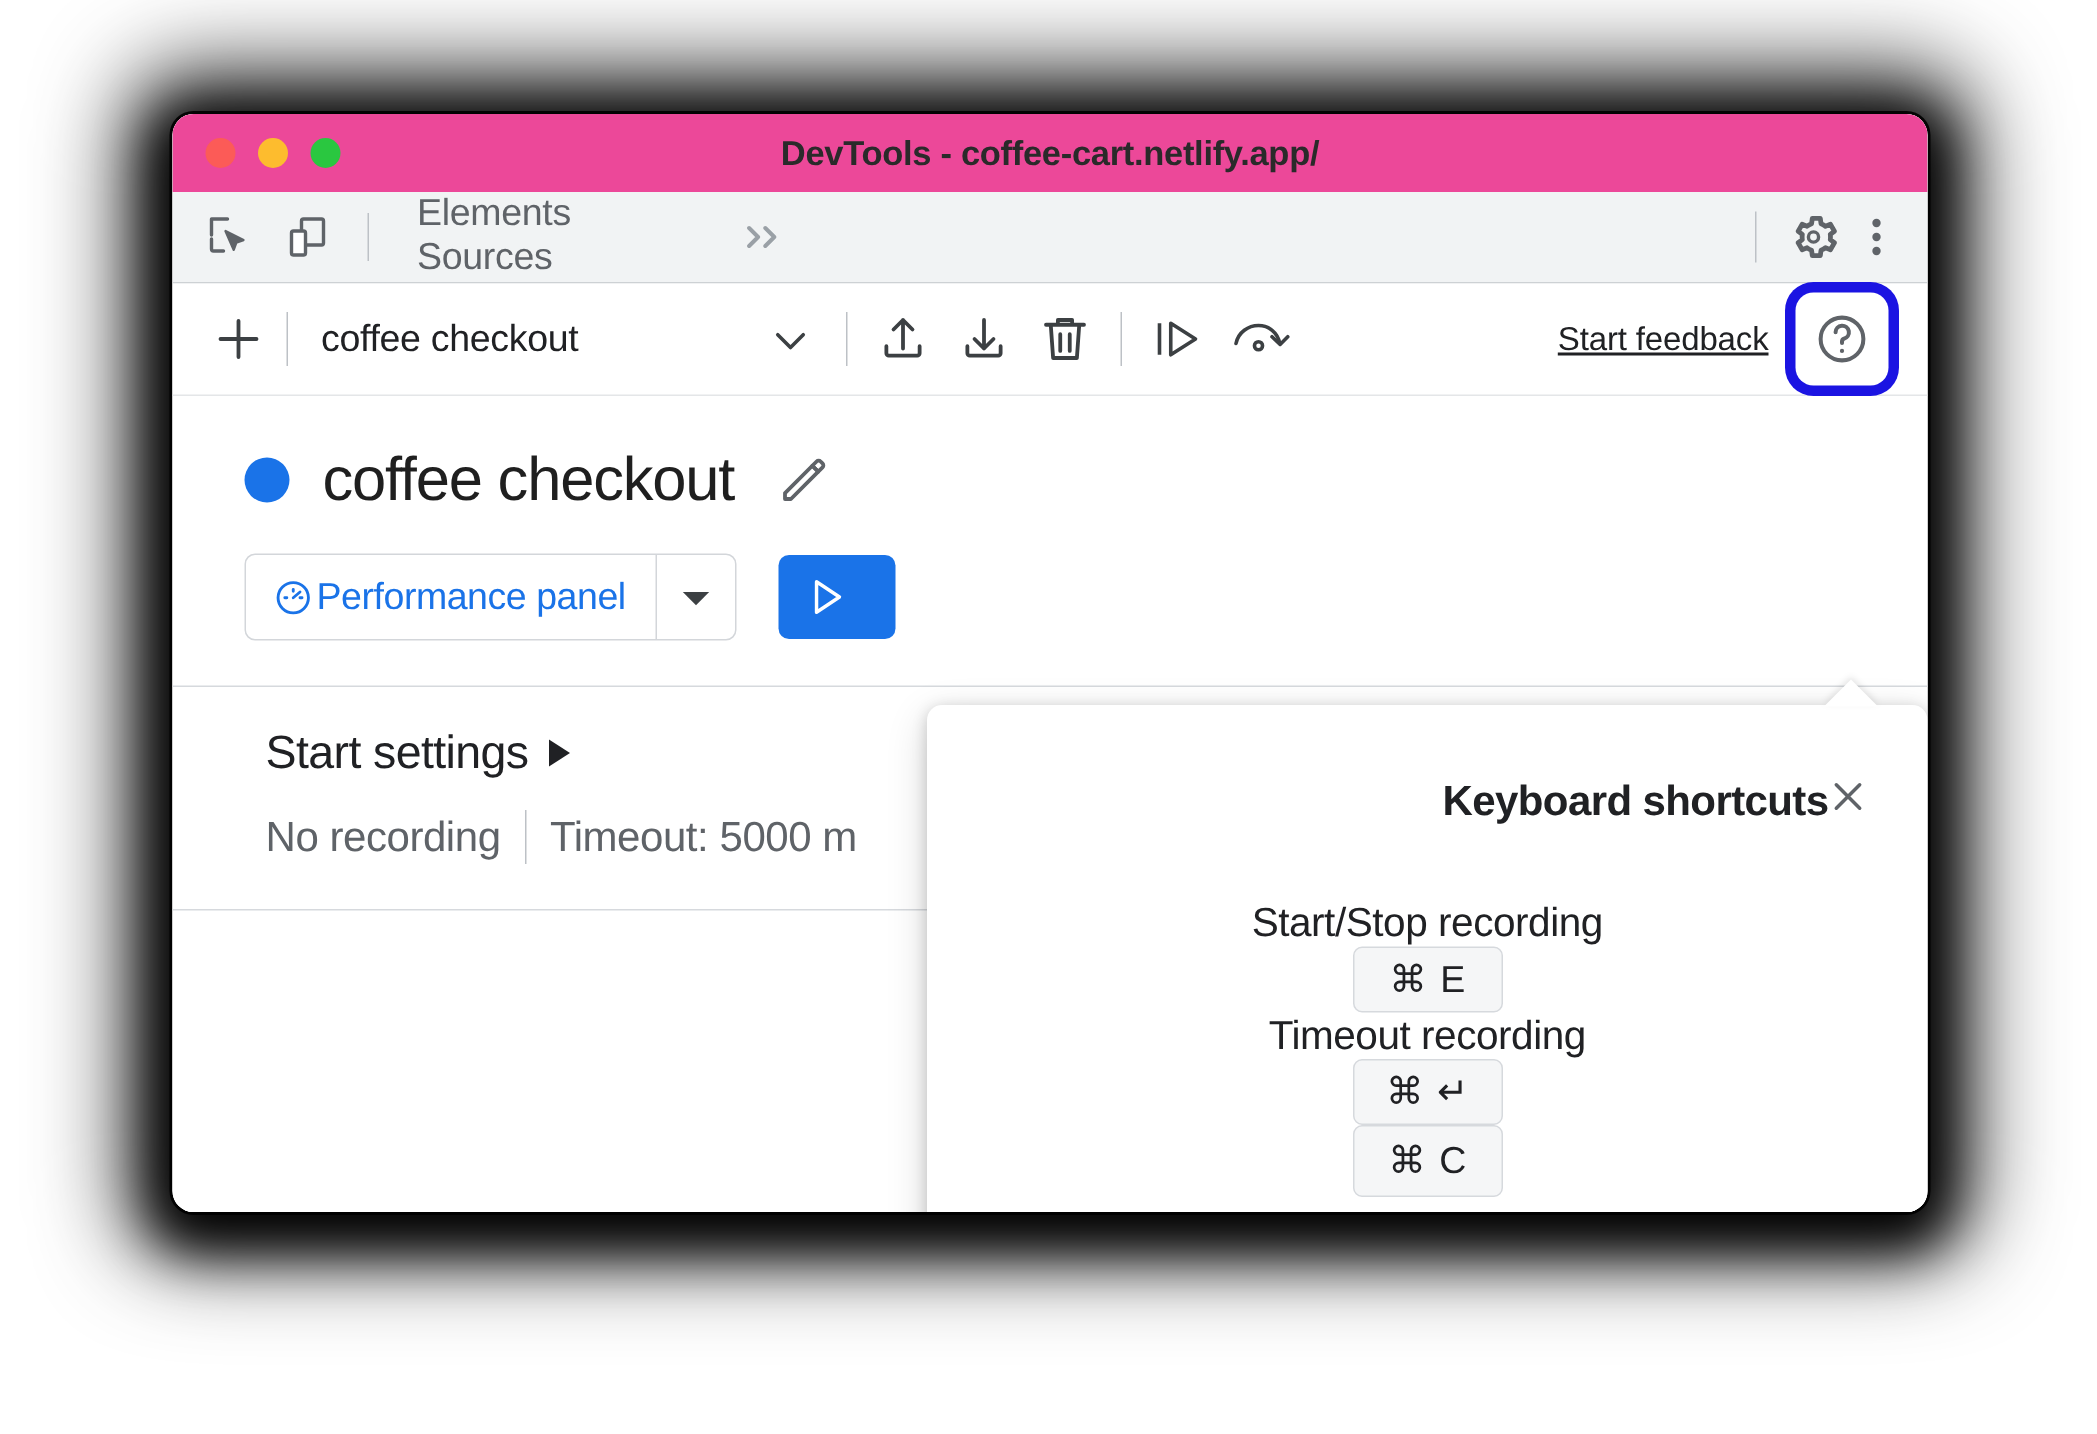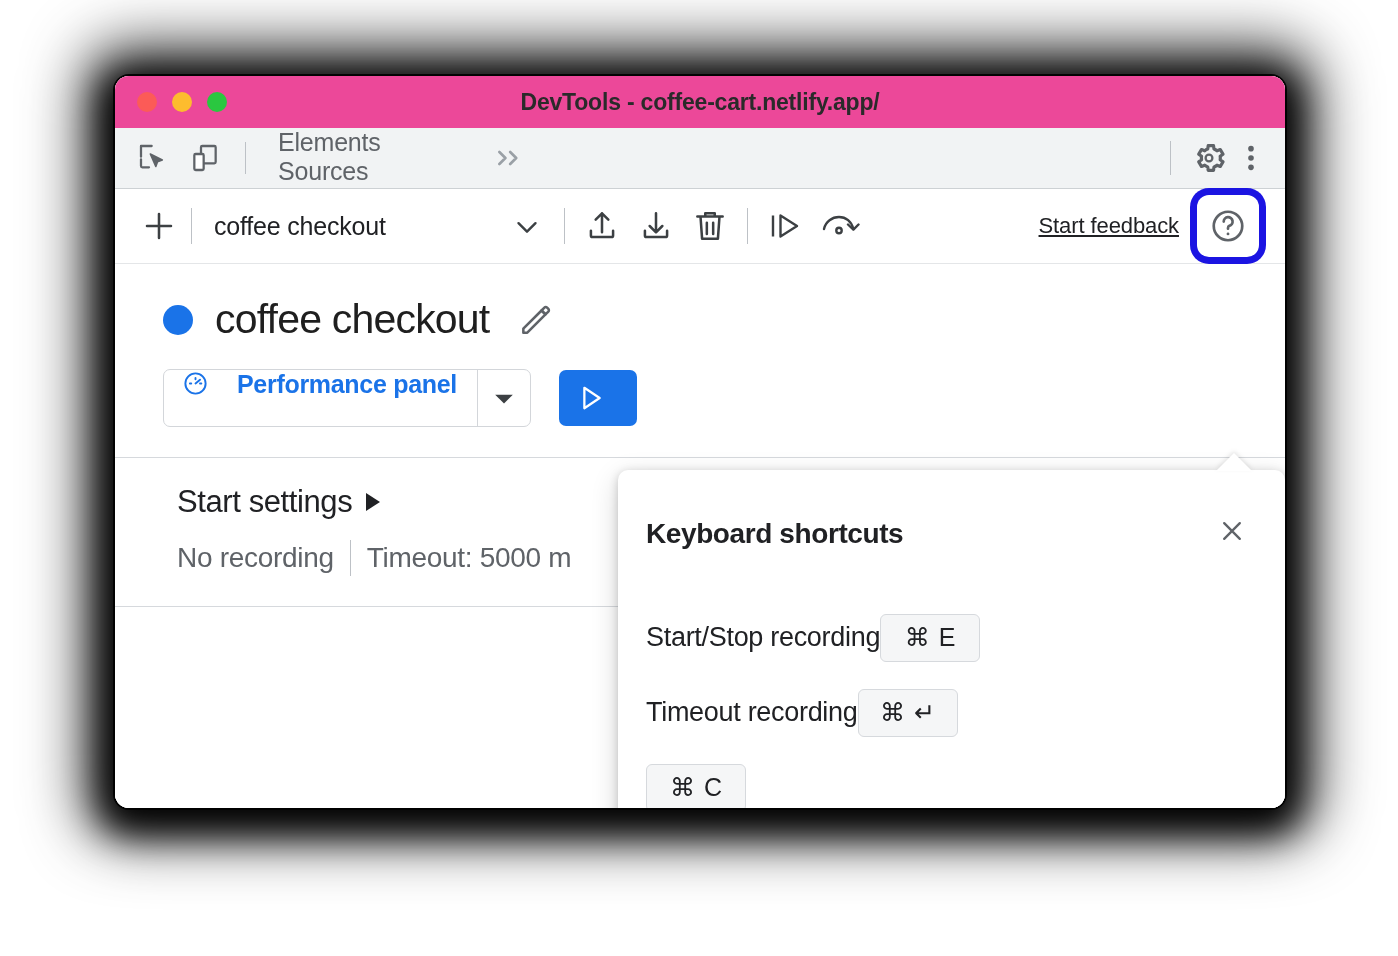--- a/index.html
+++ b/index.html
@@ -206,24 +206,25 @@
   .perf-group {
     display: flex;
     align-items: stretch;
     border: 1px solid #d3d6da;
     border-radius: 7px;
     height: 56px;
     overflow: hidden;
   }
   .perf-main {
     display: flex;
-    gap: 28px;
+    align-items: center;
+    gap: 2px;
     padding: 0 20px 0 18px;
     font-size: 25px;
-    font-weight: bold;
+    font-weight: normal;
     color: #1a73e8;
     letter-spacing: -0.3px;
   }
   .perf-split {
     width: 1px; background: #d3d6da;
   }
   .perf-arrow {
     width: 52px;
     display: flex; align-items: center; justify-content: center;
   }
@@ -326,35 +327,37 @@
     left: 598px;
     width: 0; height: 0;
     border-left: 18px solid transparent;
     border-right: 18px solid transparent;
     border-bottom: 18px solid #ffffff;
     filter: drop-shadow(0 -2px 2px rgba(0,0,0,0.10));
   }
   .popup-head {
     display: flex;
     align-items: flex-start;
-    justify-content: space-between;
+    justify-content: flex-end;
     padding: 48px 40px 0 28px;
   }
   .popup-title {
     font-size: 28px;
     font-weight: bold;
     color: #202124;
     letter-spacing: -0.4px;
   }
   .popup-close { display: flex; align-items: center; }
   .shortcut-list { padding: 50px 28px 0 28px; }
   .shortcut-row {
     display: flex;
     align-items: center;
+    justify-content: space-between;
     height: 75px;
+    flex-direction: column;
   }
   .shortcut-label {
     font-size: 27px;
     color: #202124;
     letter-spacing: -0.3px;
   }
   .keycap {
     border: 1px solid #d6d9dd;
     border-radius: 6px;
     background: #f5f6f7;

